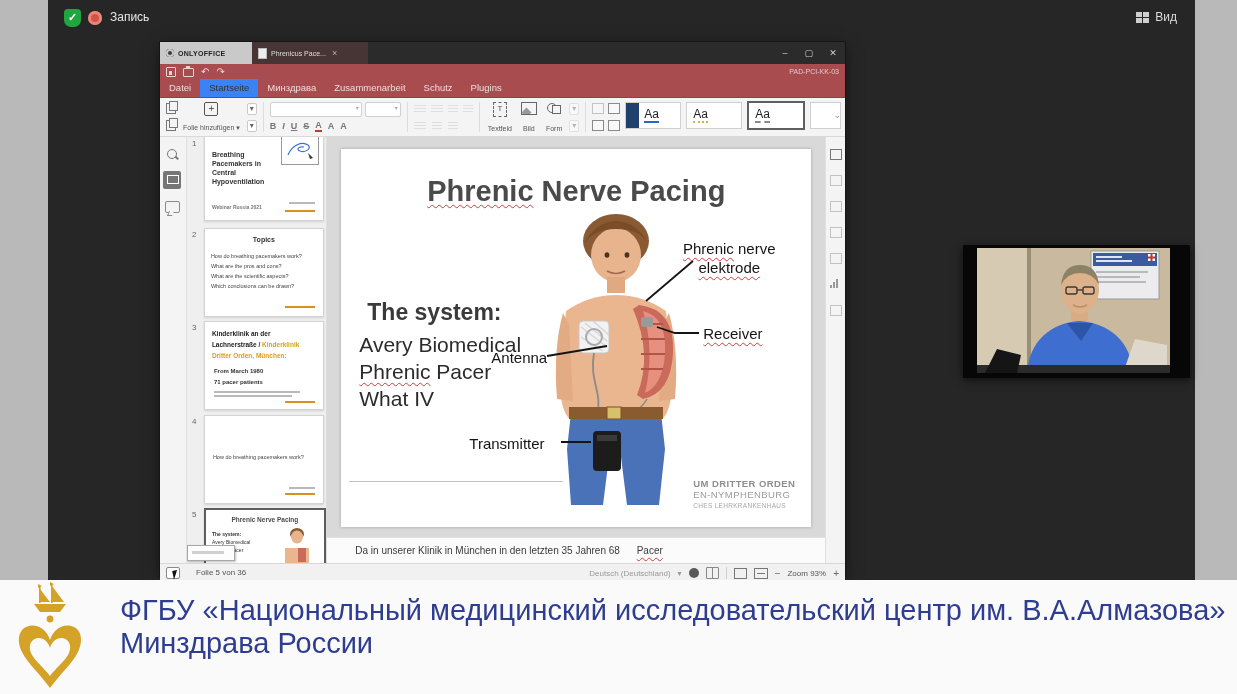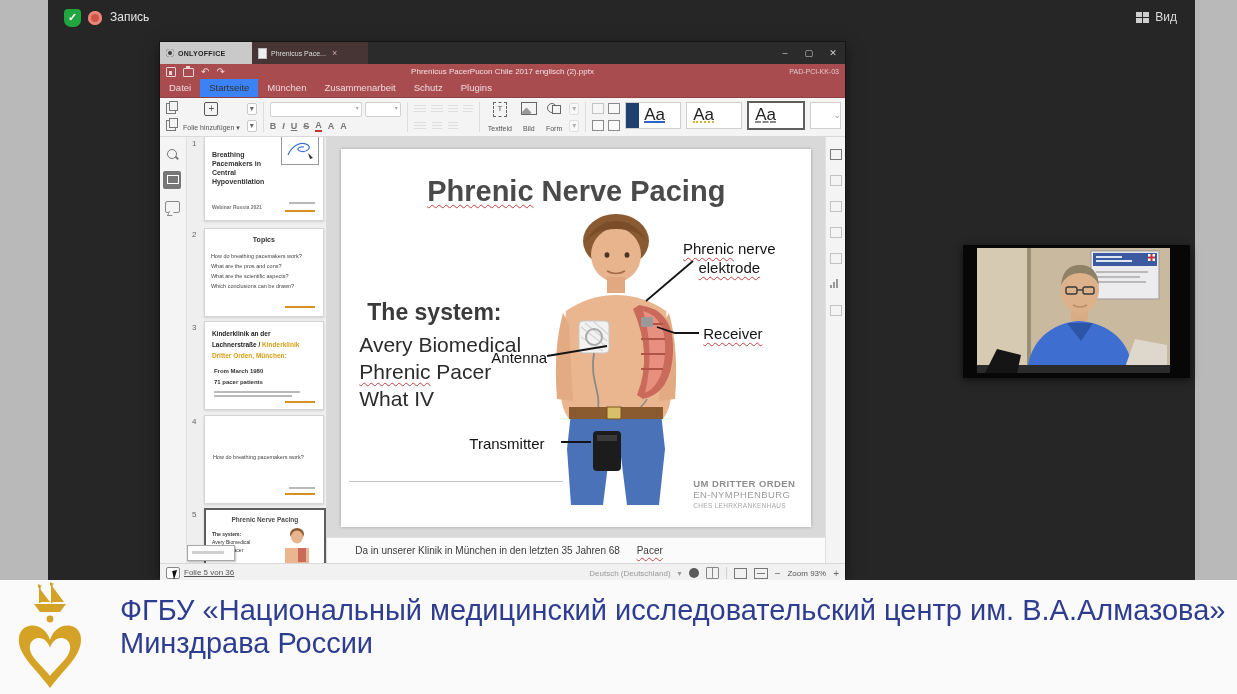--- a/index.html
+++ b/index.html
@@ -64,21 +64,21 @@
   .lines-ic.sm{width:10px;}
   .tglyph{width:12px;height:13px;border:1px dashed #666;font-size:8px;color:#555;text-align:center;line-height:12px;}
   .imgglyph{width:14px;height:11px;border:1px solid #666;position:relative;overflow:hidden;}
   .imgglyph::after{content:"";position:absolute;left:1px;bottom:-2px;width:7px;height:7px;background:#999;transform:rotate(45deg);}
   .shpglyph{width:14px;height:12px;position:relative;}
   .shpglyph::before{content:"";position:absolute;left:0;top:1px;width:8px;height:8px;border:1px solid #666;border-radius:50%;}
   .shpglyph::after{content:"";position:absolute;right:0;bottom:0;width:7px;height:7px;border:1px solid #666;background:#f4f4f4;}
   .dis{opacity:.45;}
   .sq-ic{width:10px;height:9px;border:1px solid #8a8a8a;background:#f9f9f9;}
   .theme{width:56px;height:25px;background:#fff;border:1px solid #cfcfcf;display:flex;align-items:center;position:relative;margin-top:2px;}
-  .theme .aa{font-size:17px;color:#222;margin-left:6px;line-height:13px;}
+  .theme .aa{font-size:12px;color:#222;margin-left:6px;line-height:13px;}
   .theme.t1{background:linear-gradient(90deg,#20406e 0 13px,#fff 13px);}
   .theme.t1 .aa{margin-left:18px;border-bottom:2px solid #2e63c4;}
   .theme.t2 .aa{border-bottom:2px dotted #d8b23a;}
   .theme.t3{border:2px solid #5f5f5f;margin-top:1px;}
   .theme.t3 .aa{border-bottom:2px dashed #8a8a8a;}
   .theme.t4{width:30px;}
   .tchev{position:absolute;right:4px;top:12px;color:#999;font-size:9px;}
   
   .mainrow{display:flex;height:426px;}
   .leftrail{width:26px;background:#f4f4f4;border-right:1px solid #e0e0e0;position:relative;}
@@ -123,21 +123,21 @@
   .notesbar{height:25px;background:#fbfbfb;border-top:1px solid #e1e1e1;display:flex;align-items:center;}
   .notesbar span{margin-left:14px;font-size:10px;color:#3a3a3a;}
   .rightrail{width:19px;background:#f4f4f4;border-left:1px solid #e0e0e0;position:relative;}
   .rr{position:absolute;left:4px;width:10px;height:9px;border:1px solid #777;}
   .rr.d{border-color:#c3c3c3;}
   .rr.bars{border:none;background:linear-gradient(#999,#999) 0 6px/2px 3px no-repeat,linear-gradient(#999,#999) 3px 3px/2px 6px no-repeat,linear-gradient(#999,#999) 6px 0/2px 9px no-repeat;}
   
   .statusbar{height:18px;background:#f1f1f1;border-top:1px solid #d8d8d8;position:relative;font-size:8px;color:#555;}
   .sb-viewic{position:absolute;left:6px;top:3px;width:12px;height:10px;border:1px solid #888;border-radius:2px;background:#fff;}
   .cursor{position:absolute;left:13px;top:6px;width:0;height:0;border-left:5px solid #111;border-right:4px solid transparent;border-bottom:9px solid transparent;transform:rotate(-12deg);}
-  .sb-count{position:absolute;left:24px;top:4px;text-decoration:underline;}
+  .sb-count{position:absolute;left:36px;top:4px;}
   .sb-right{position:absolute;right:6px;top:0;height:18px;display:flex;align-items:center;gap:7px;}
   .sb-lang{color:#999;}
   .sb-dot{width:10px;height:10px;border-radius:50%;background:#5a5a5a;}
   .sb-grid{width:11px;height:10px;border:1px solid #888;border-radius:1px;background:linear-gradient(#888,#888) 5px 0/1px 10px no-repeat;}
   .sb-fit1{width:11px;height:9px;border:1px solid #777;}
   .sb-fit2{width:12px;height:9px;border:1px solid #777;background:linear-gradient(#777,#777) 2px 4px/8px 1px no-repeat;}
   .sb-sep{width:1px;height:12px;background:#d0d0d0;}
   .sb-z{font-size:10px;color:#666;}
   
   .webcam{position:absolute;left:915px;top:245px;width:227px;height:133px;background:#070707;box-shadow:0 2px 8px rgba(0,0,0,.6);}
@@ -179,28 +179,27 @@
       </div>
     </div>
 
     <div class="titlebar">
       <div class="tb-icons">
         <span class="ic-save"></span>
         <span class="ic-print"></span>
         <span class="tb-undo">↶</span>
         <span class="tb-redo">↷</span>
       </div>
-      <div class="tb-title">Phrenicus PacerPucon Chile 2017 englisch (2).pptx</div>
       <div class="tb-code">PAD-PCI-KK-03</div>
     </div>
 
     <div class="menubar">
       <span class="mi">Datei</span>
       <span class="mi active">Startseite</span>
-      <span class="mi">München</span>
+      <span class="mi">Минздрава</span>
       <span class="mi">Zusammenarbeit</span>
       <span class="mi">Schutz</span>
       <span class="mi">Plugins</span>
     </div>
 
     <div class="toolbar">
       <div class="stack2">
         <span class="ic-paste"></span>
         <span class="ic-paste"></span>
       </div>

